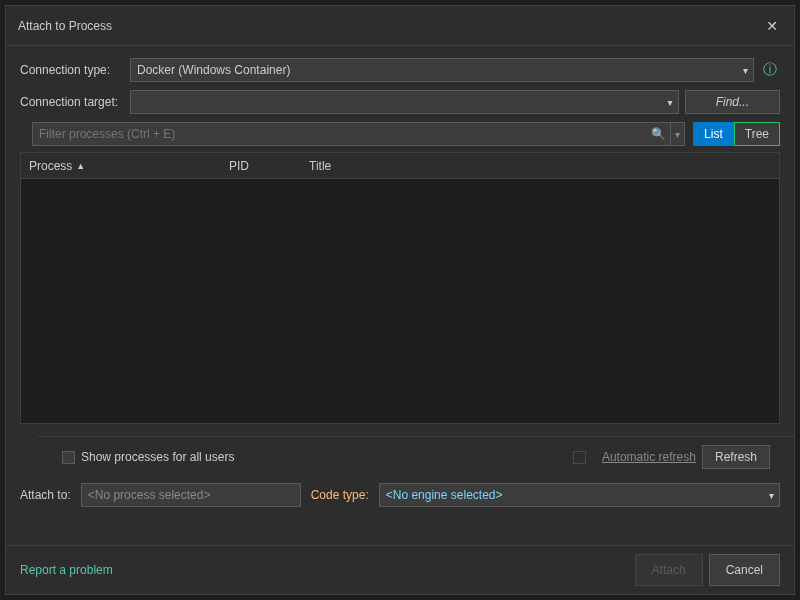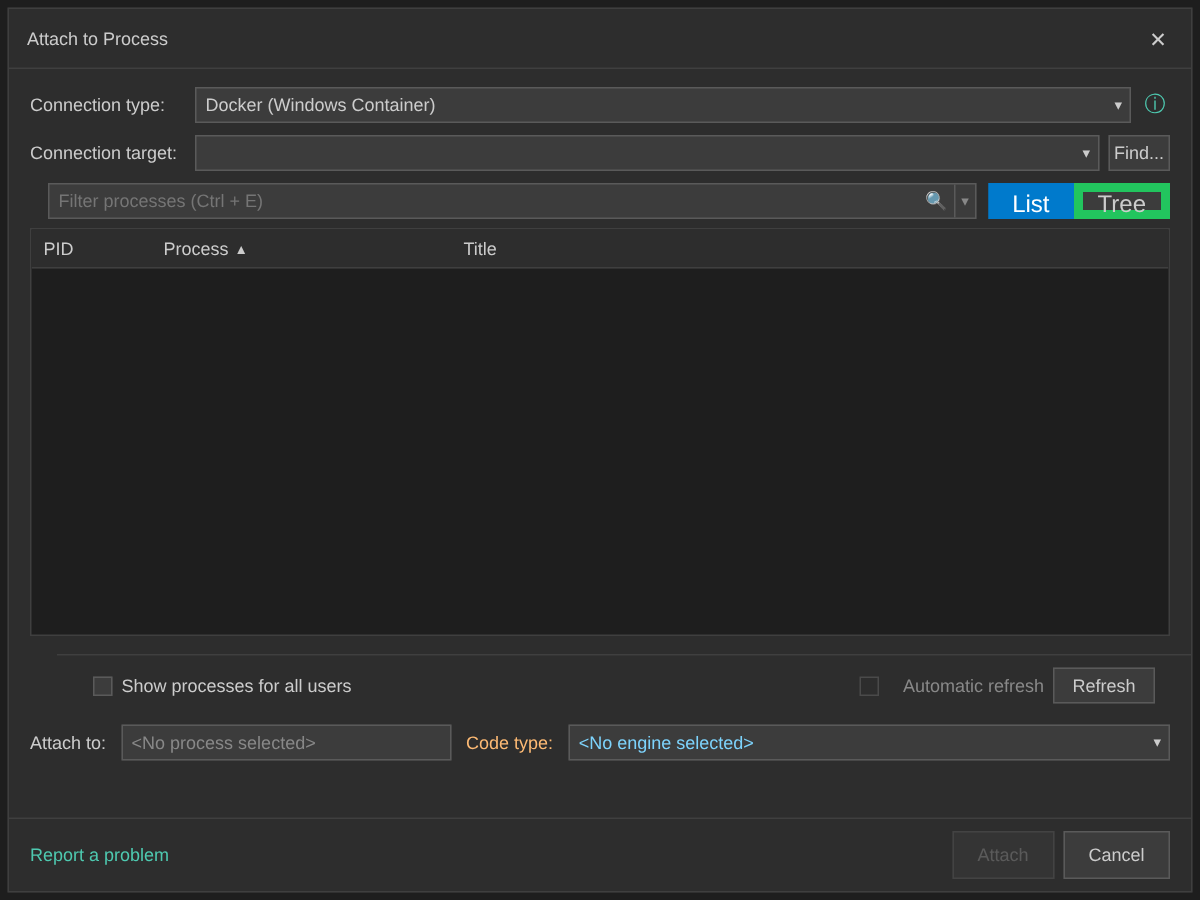--- a/index.html
+++ b/index.html
@@ -103,24 +103,25 @@
       color: #4ec9b0;
       font-size: 14px;
       cursor: pointer;
     }
     .find-button {
       margin-left: 6px;
       background: #3c3c3c;
       border: 1px solid #5a5a5a;
       color: #cccccc;
       height: 24px;
-      padding: 0 3px;
-      font-size: 12px;
-      font-family: 'Segoe UI', sans-serif;
-      cursor: pointer;
+      padding: 0 30px;
+      font-size: 12px;
+      font-family: 'Segoe UI', sans-serif;
+      cursor: pointer;
+      font-style: italic;
     }
     .filter-row {
       display: flex;
       align-items: center;
       margin-bottom: 6px;
       padding-left: 12px;
     }
     .filter-input-wrapper {
       flex: 1;
       position: relative;
@@ -154,25 +155,25 @@
       padding: 0 4px;
       height: 100%;
       font-size: 10px;
     }
     .view-buttons {
       display: flex;
       margin-left: 8px;
     }
     .view-btn {
       background: #3c3c3c;
-      border: 6px solid #22c55e;
+      border: 1px solid #22c55e;
       color: #cccccc;
       height: 24px;
       padding: 0 10px;
-      font-size: 16px;
+      font-size: 12px;
       font-family: 'Segoe UI', sans-serif;
       cursor: pointer;
     }
     .view-btn.active {
       background: #007acc;
       border-color: #007acc;
       color: white;
     }
     .process-table {
       flex: 1;
@@ -239,20 +240,21 @@
       display: flex;
       align-items: center;
       gap: 6px;
     }
     .auto-refresh-checkbox {
       display: flex;
       align-items: center;
       gap: 16px;
       color: #888;
       font-size: 12px;
+      text-decoration: underline;
     }
     .auto-refresh-checkbox .checkbox {
       background: #2d2d2d;
       border-color: #4a4a4a;
     }
     .refresh-btn {
       background: #3c3c3c;
       border: 1px solid #5a5a5a;
       color: #cccccc;
       height: 24px;
@@ -387,25 +389,25 @@
         <button class="filter-dropdown-btn">▾</button>
       </div>
       <div class="view-buttons">
         <button class="view-btn active">List</button>
         <button class="view-btn">Tree</button>
       </div>
     </div>
 
     <div class="process-table">
       <div class="table-header">
-        <div class="table-header-cell pid-col">PID</div>
         <div class="table-header-cell process-col">
           <span>Process</span>
           <span class="sort-arrow">▲</span>
         </div>
+        <div class="table-header-cell pid-col">PID</div>
         <div class="table-header-cell title-col">Title</div>
       </div>
       <div class="table-body"></div>
     </div>
   </div>
 
   <div class="bottom-bar">
     <label class="checkbox-label">
       <div class="checkbox"></div>
       <span>Show processes for all users</span>

